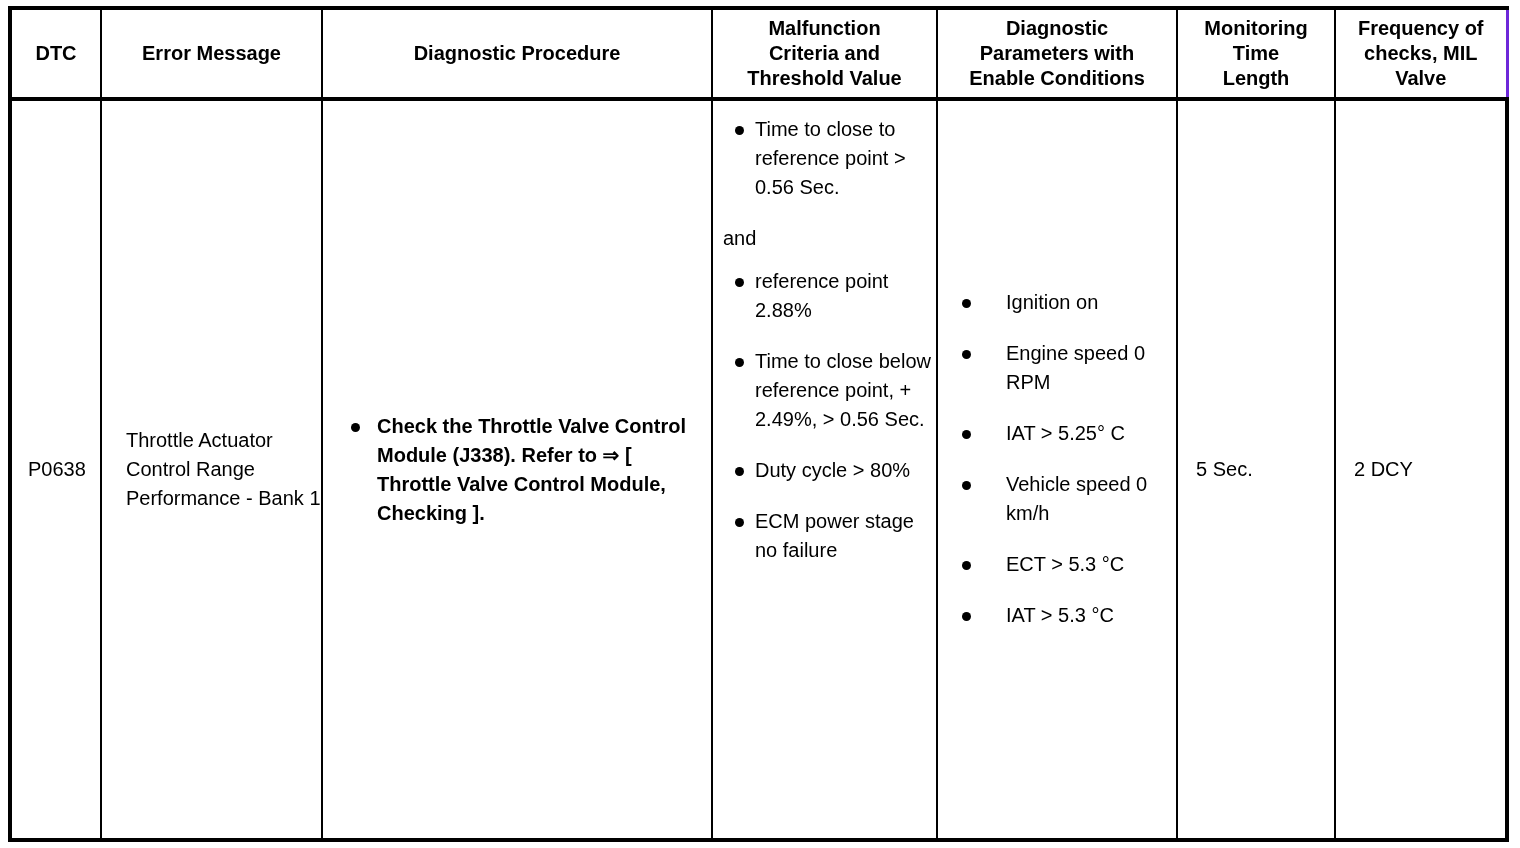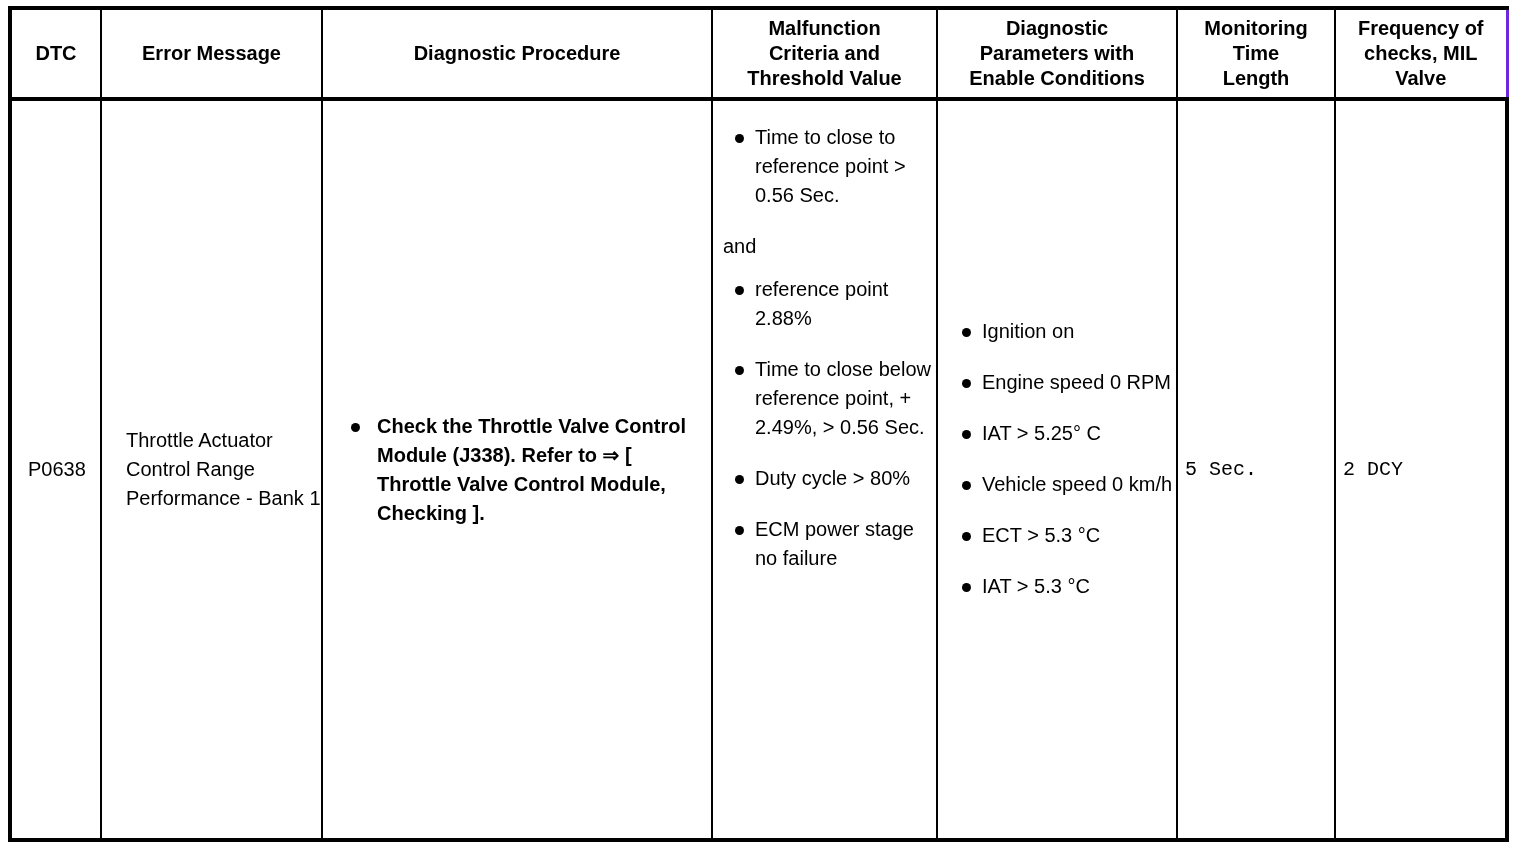--- a/index.html
+++ b/index.html
@@ -125,62 +125,60 @@
     top: 11px;
     width: 9px;
     height: 9px;
     border-radius: 50%;
     background: #000;
   }
 
   
   .malf-inner {
     padding: 14px 4px 0 0;
-    margin-top: 8px;
   }
   .malf-inner ul.blist > li {
     padding-left: 42px;
     margin-bottom: 22px;
   }
   .malf-inner ul.blist > li .bullet {
     left: 22px;
   }
   .conj {
     display: block;
     margin: 0 0 14px 0;
     padding-left: 10px;
     line-height: 29px;
   }
 
   
   .sec-inner {
     padding: 0 2px 0 0;
   }
   .sec-inner ul.blist > li {
-    padding-left: 44px;
+    padding-left: 68px;
     margin-bottom: 22px;
   }
   .sec-inner ul.blist > li .bullet {
     left: 24px;
   }
 
   
   .diag-inner ul.blist > li {
     padding-left: 54px;
     margin-bottom: 0;
     font-weight: bold;
   }
   .diag-inner ul.blist > li .bullet {
     left: 28px;
   }
 
   .plain-val {
     display: block;
-    padding-left: 7px;
-    font-family: Liberation Mono, monospace;
+    padding-left: 18px;
   }
 </style>
 </head>
 <body>
 
 <div class="sheet">
 
   <table class="dtc-table">
     <colgroup>
       <col class="c-dtc">

